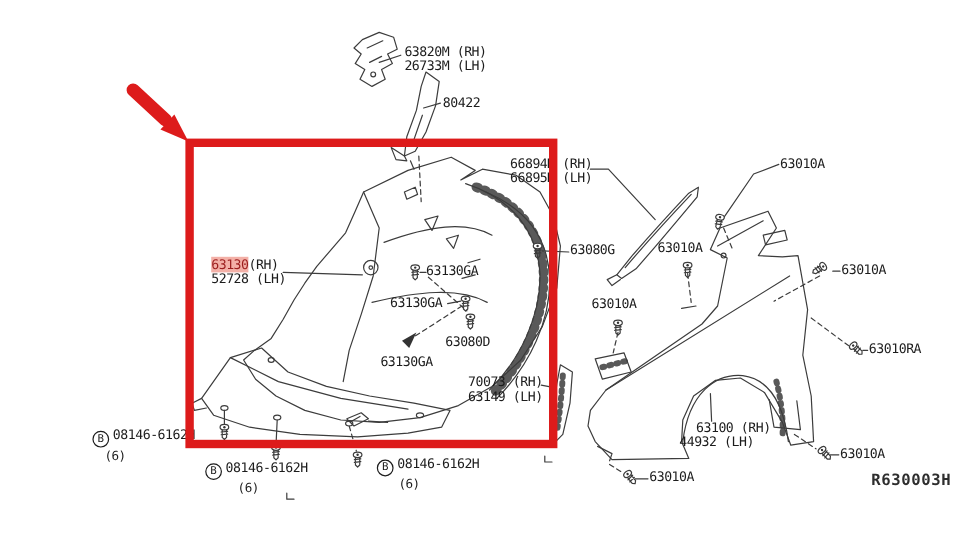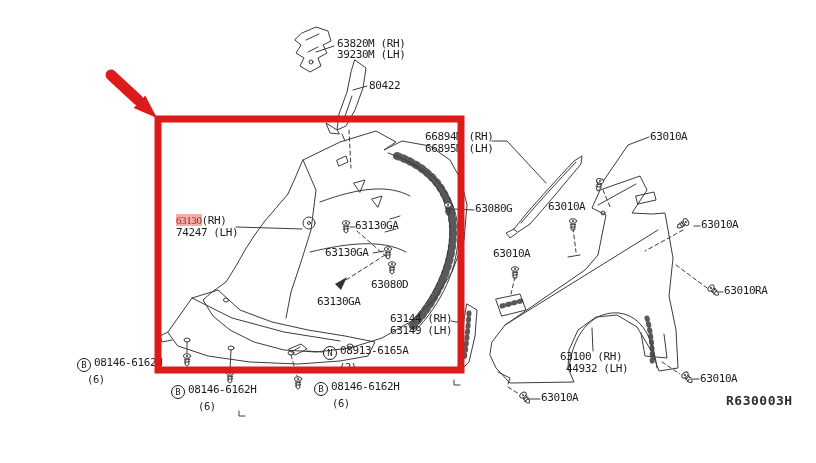--- a/index.html
+++ b/index.html
@@ -19,21 +19,21 @@
   svg.overlay{position:absolute;left:0;top:0;z-index:3;pointer-events:none;}
   .lbl{
     position:absolute;z-index:2;font-size:11px;line-height:11.5px;letter-spacing:-0.4px;
     color:#1c1c1c;white-space:nowrap;
   }
   .qty{font-size:10.5px;margin-top:1.5px;}
   .circ{
     display:inline-block;width:12px;height:12px;border:1px solid #1c1c1c;border-radius:50%;
     font-size:9px;line-height:12px;text-align:center;margin-right:3px;vertical-align:-2px;letter-spacing:0;
   }
-  .hl{background:var(--label-highlight-bg);color:var(--label-highlight-text);font-family:Liberation Serif, serif;}
+  .hl{background:var(--label-highlight-bg);color:var(--label-highlight-text);}
   .ref{font-size:13px;color:#2e2e2e;letter-spacing:0.5px;font-weight:bold;}
   .dash{stroke-dasharray:4 3;}
   .hatch{stroke-width:8;stroke-dasharray:1.6 5.2;opacity:.85;}
   .hatch2{stroke-width:5;stroke-dasharray:1.5 4.5;opacity:.85;}
 </style>
 </head>
 <body>
 
 <div id="canvas">
 
@@ -158,47 +158,43 @@
     <use href="#bolt" transform="translate(646,222) rotate(58)"></use>
     <use href="#bolt" transform="translate(671,288) rotate(-46)"></use>
     <use href="#bolt" transform="translate(483,395) rotate(-38)"></use>
     <use href="#bolt" transform="translate(645,375) rotate(-42)"></use>
 
     <path d="M199,411 L199,416 L205,416"></path>
     <path d="M414,380 L414,385 L420,385"></path>
   </svg>
 
   <div class="lbl" style="left:297px;top:38px">63820M (RH)</div>
-  <div class="lbl" style="left:297px;top:49px">39230M (LH)</div>
+  <div class="lbl" style="left:297px;top:49px">26733M (LH)</div>
   <div class="lbl" style="left:329px;top:80px">80422</div>
   <div class="lbl" style="left:385px;top:131px">66894M (RH)</div>
   <div class="lbl" style="left:385px;top:143px">66895M (LH)</div>
   <div class="lbl" style="left:610px;top:131px">63010A</div>
   <div class="lbl" style="left:435px;top:203px">63080G</div>
   <div class="lbl" style="left:508px;top:201px">63010A</div>
   <div class="lbl" style="left:661px;top:219px">63010A</div>
 
   <div class="lbl" style="left:136px;top:215px"><span class="hl">63130</span><span>(RH)</span></div>
-  <div class="lbl" style="left:136px;top:227px">74247 (LH)</div>
+  <div class="lbl" style="left:136px;top:227px">52728 (LH)</div>
 
   <div class="lbl" style="left:315px;top:220px">63130GA</div>
   <div class="lbl" style="left:285px;top:247px">63130GA</div>
   <div class="lbl" style="left:453px;top:248px">63010A</div>
   <div class="lbl" style="left:331px;top:279px">63080D</div>
   <div class="lbl" style="left:684px;top:285px">63010RA</div>
   <div class="lbl" style="left:277px;top:296px">63130GA</div>
-  <div class="lbl" style="left:350px;top:313px">63144 (RH)</div>
+  <div class="lbl" style="left:350px;top:313px">70073 (RH)</div>
   <div class="lbl" style="left:350px;top:325px">63149 (LH)</div>
-  <div class="lbl" style="left:520px;top:351px">63100 (RH)</div>
+  <div class="lbl" style="left:540px;top:351px">63100 (RH)</div>
   <div class="lbl" style="left:526px;top:363px">44932 (LH)</div>
 
-  <div class="lbl" style="left:283px;top:345px">
-    <div><span class="circ">N</span><span>08913-6165A</span></div>
-    <div class="qty" style="padding-left:16px">(2)</div>
-  </div>
 
   <div class="lbl" style="left:37px;top:357px">
     <div><span class="circ">B</span><span>08146-6162H</span></div>
     <div class="qty" style="padding-left:10px">(6)</div>
   </div>
   <div class="lbl" style="left:131px;top:384px">
     <div><span class="circ">B</span><span>08146-6162H</span></div>
     <div class="qty" style="padding-left:27px">(6)</div>
   </div>
   <div class="lbl" style="left:274px;top:381px">

